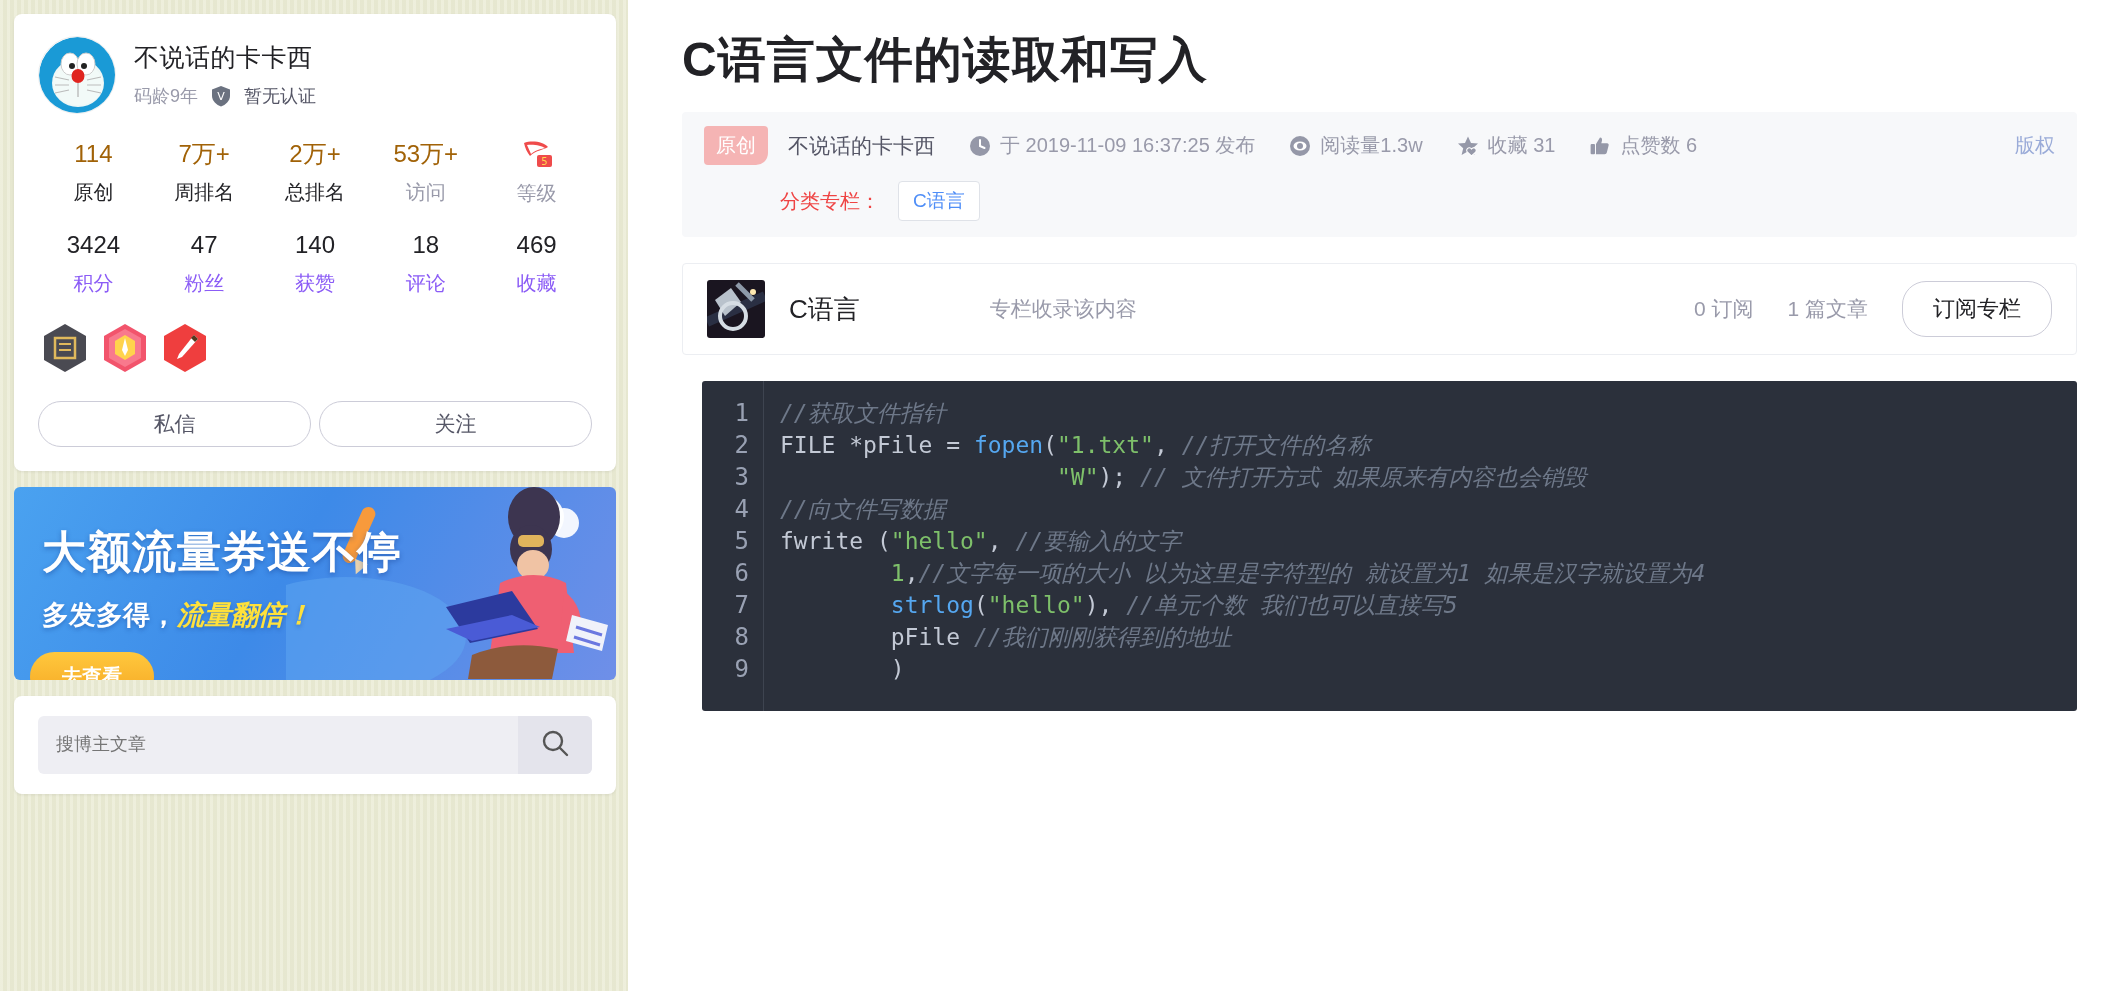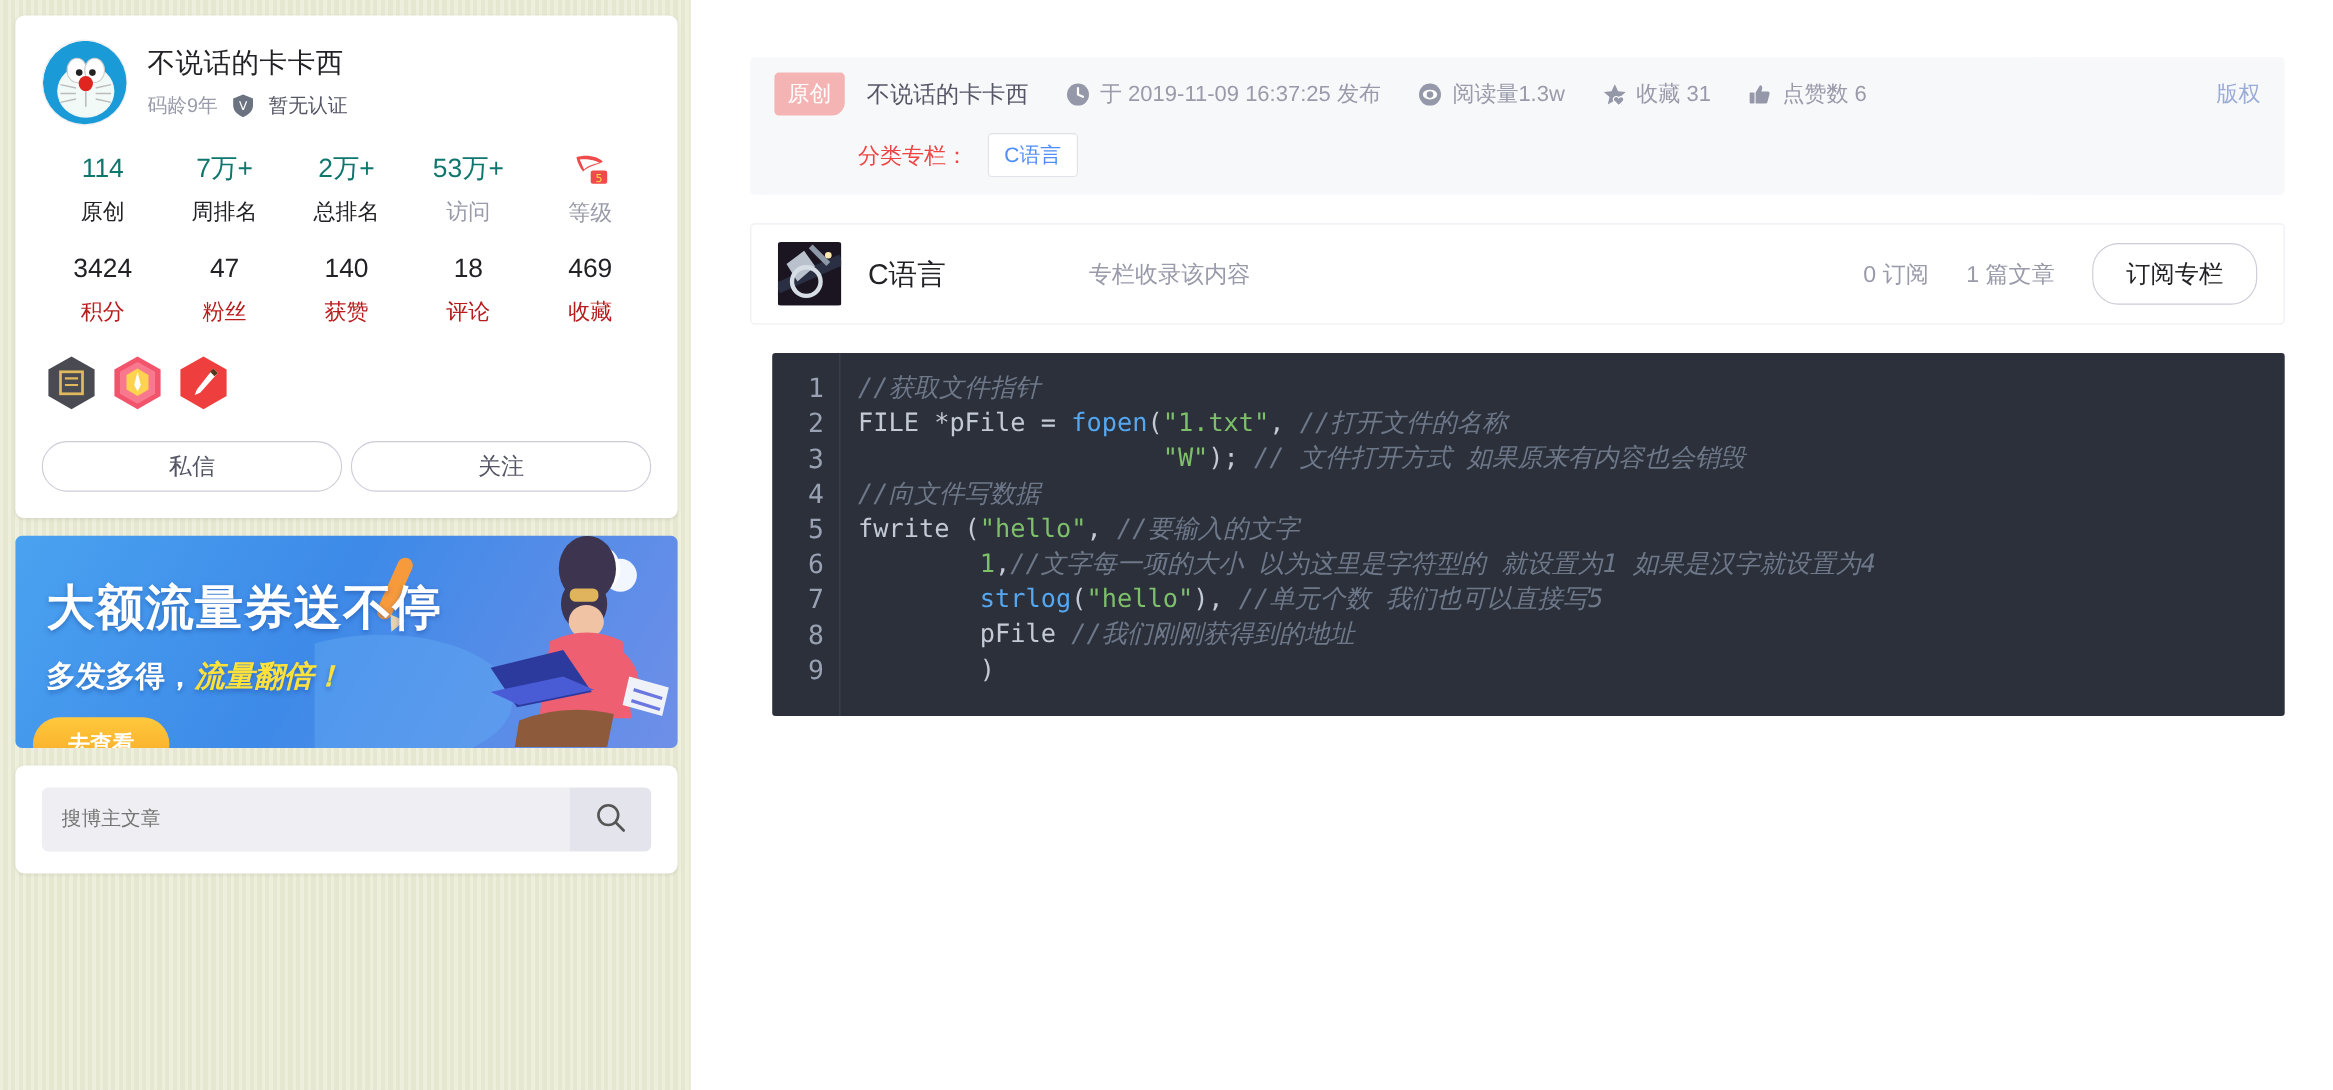--- a/index.html
+++ b/index.html
@@ -35,28 +35,28 @@
   }
   .avatar svg { display: block; }
   .profile-names { padding-top: 6px; }
   .uname { font-size: 25px; color: #222226; line-height: 1.25; letter-spacing: .5px; }
   .uname-sub { margin-top: 11px; display: flex; align-items: center; gap: 12px; font-size: 18px; color: #999aaa; }
   .shield { width: 22px; height: 22px; flex: 0 0 22px; }
   .cert { color: #555666; font-size: 18px; }
 
   .stat-row { display: flex; margin-top: 26px; }
   .stat { flex: 1; text-align: center; }
-  .stat .num { font-size: 24px; color: #0f766e; line-height: 1.2; white-space: nowrap; }
+  .stat .num { font-size: 24px; color: #a16207; line-height: 1.2; white-space: nowrap; }
   .stat .lbl { font-size: 20px; color: #222226; margin-top: 10px; }
   .stat.muted .lbl { color: #999aaa; }
   .stat .badge-icon { height: 30px; display: flex; align-items: center; justify-content: center; }
 
   .stat-row2 { display: flex; margin-top: 24px; }
   .stat-row2 .num { font-size: 24px; color: #222226; }
-  .stat-row2 .lbl { font-size: 20px; color: #b91c1c; margin-top: 10px; }
+  .stat-row2 .lbl { font-size: 20px; color: #8b5cf6; margin-top: 10px; }
 
   .medals { display: flex; gap: 14px; margin-top: 26px; padding-left: 4px; }
   .medal { width: 46px; height: 50px; }
 
   .btn-row { display: flex; gap: 8px; margin-top: 28px; }
   .pill-btn {
     flex: 1; height: 46px; border: 1px solid #ccccd8; border-radius: 23px;
     background: #fff; font-size: 21px; color: #555666; cursor: pointer;
     font-family: inherit;
   }
@@ -287,20 +287,21 @@
               <path d="M20 20 L27 27" stroke="#555" stroke-width="2.4" stroke-linecap="round"></path>
             </svg>
           </span>
         </button>
       </div>
     </section>
   </aside>
 
   <main class="main">
 
+    <h1 class="art-title">C语言文件的读取和写入</h1>
 
     <div class="meta-bar">
       <div class="meta-line">
         <span class="orig-badge">原创</span>
         <span class="meta-author">不说话的卡卡西</span>
 
         <span class="meta-item">
           <span class="ic">
             <svg width="22" height="22" viewBox="0 0 22 22">
               <circle cx="11" cy="11" r="10" fill="#9598a8"></circle>

